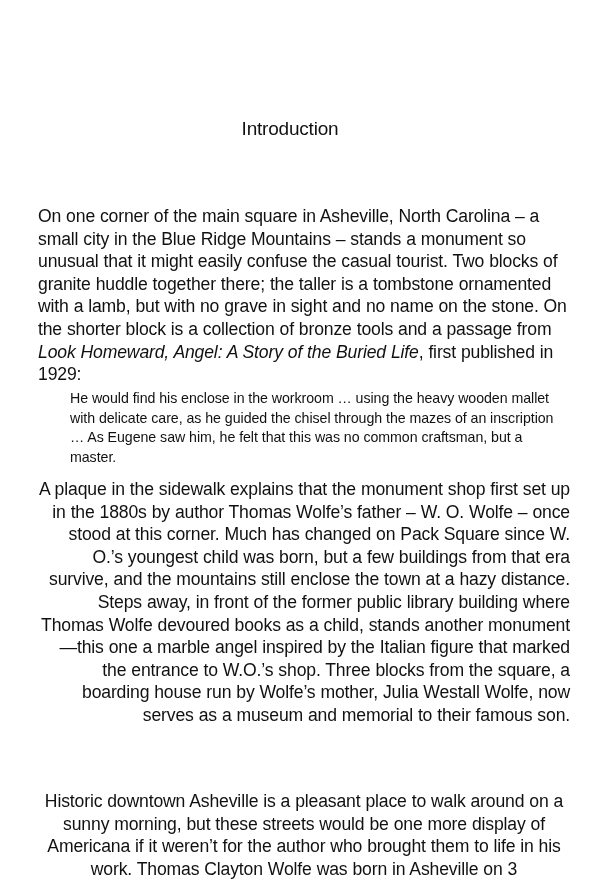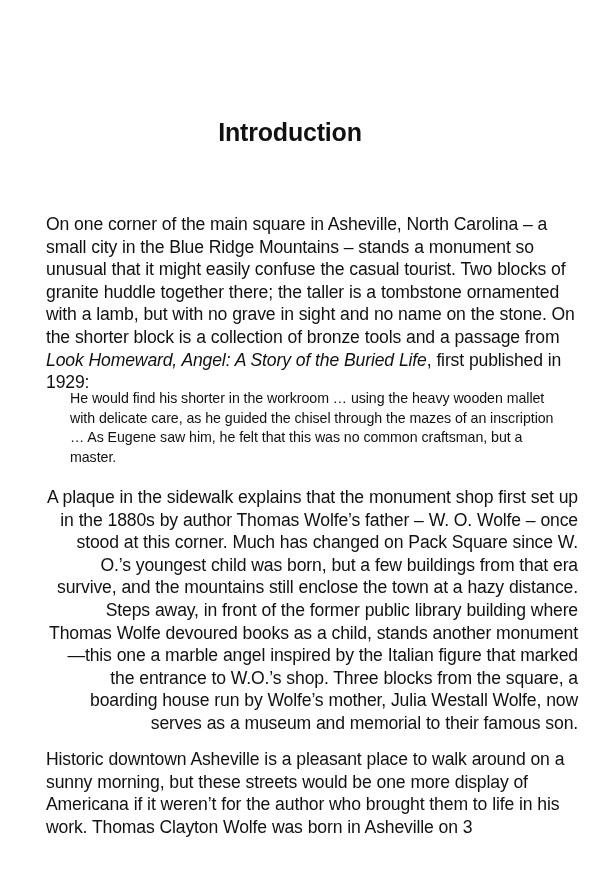--- a/index.html
+++ b/index.html
@@ -14,54 +14,54 @@
       position: relative;
       font-family: "Liberation Sans", sans-serif;
       color: #111111;
     }
     .page-title {
       position: absolute;
       top: 118px;
       left: 0;
       width: 580px;
       text-align: center;
-      font-size: 25px;
-      font-weight: bold;
+      font-size: 19px;
+      font-weight: normal;
       margin: 0;
       letter-spacing: -0.2px;
     }
     .body-para {
       position: absolute;
       left: 38px;
       width: 532px;
       font-size: 17.6px;
       line-height: 22.6px;
-      margin: 8px;
+      margin: 0;
       letter-spacing: -0.15px;
       word-spacing: 0.2px;
     }
     .p1 { top: 205px; }
     .quote {
       position: absolute;
       left: 70px;
       top: 389px;
       width: 490px;
       font-size: 14.2px;
       line-height: 19.6px;
       margin: 0;
       letter-spacing: -0.05px;
     }
     .p2 { top: 478px; text-align: right; }
-    .p3 { top: 740px; }
+    .p3 { top: 790px; text-align: center; }
     em { font-style: italic; }
   </style>
 </head>
 <body>
 
 <h1 class="page-title">Introduction</h1>
 
 <p class="body-para p1"><span>On one corner of the main square in Asheville, North Carolina – a small city in the Blue Ridge Mountains – stands a monument so unusual that it might easily confuse the casual tourist. Two blocks of granite huddle together there; the taller is a tombstone ornamented with a lamb, but with no grave in sight and no name on the stone. On the shorter block is a collection of bronze tools and a passage from </span><em>Look Homeward, Angel: A Story of the Buried Life</em><span>, first published in 1929:</span></p>
 
-<p class="quote">He would find his shorter in the workroom … using the heavy wooden mallet with delicate care, as he guided the chisel through the mazes of an inscription … As Eugene saw him, he felt that this was no common craftsman, but a master.</p>
+<p class="quote">He would find his enclose in the workroom … using the heavy wooden mallet with delicate care, as he guided the chisel through the mazes of an inscription … As Eugene saw him, he felt that this was no common craftsman, but a master.</p>
 
 <p class="body-para p2">A plaque in the sidewalk explains that the monument shop first set up in the 1880s by author Thomas Wolfe’s father – W. O. Wolfe – once stood at this corner. Much has changed on Pack Square since W. O.’s youngest child was born, but a few buildings from that era survive, and the mountains still enclose the town at a hazy distance. Steps away, in front of the former public library building where Thomas Wolfe devoured books as a child, stands another monument—this one a marble angel inspired by the Italian figure that marked the entrance to W.O.’s shop. Three blocks from the square, a boarding house run by Wolfe’s mother, Julia Westall Wolfe, now serves as a museum and memorial to their famous son.</p>
 
 <p class="body-para p3">Historic downtown Asheville is a pleasant place to walk around on a sunny morning, but these streets would be one more display of Americana if it weren’t for the author who brought them to life in his work. Thomas Clayton Wolfe was born in Asheville on 3</p>
 
 </body></html>

